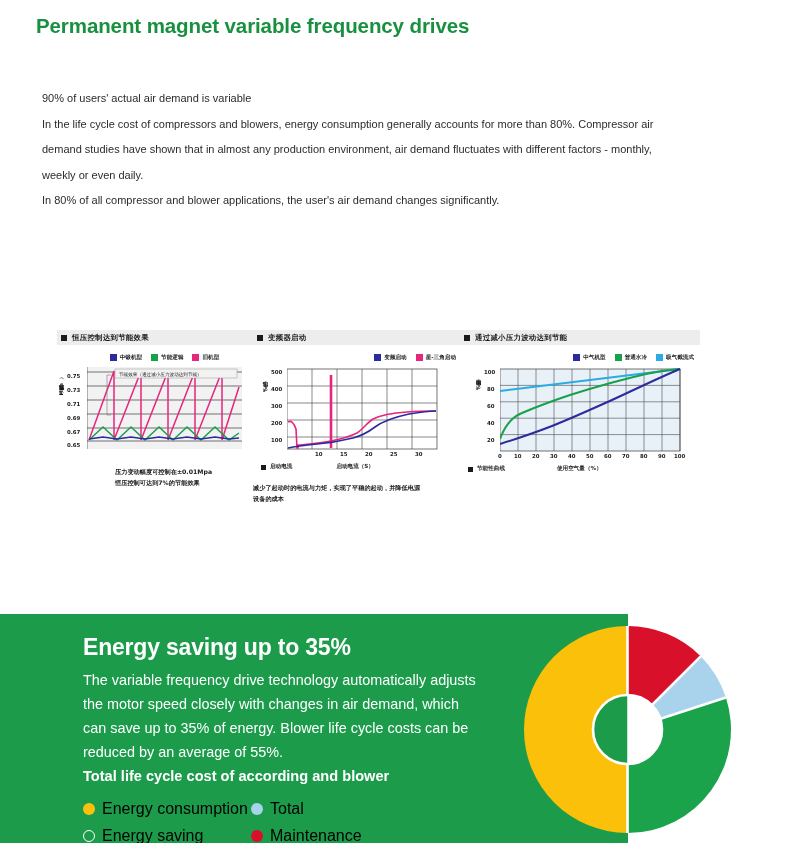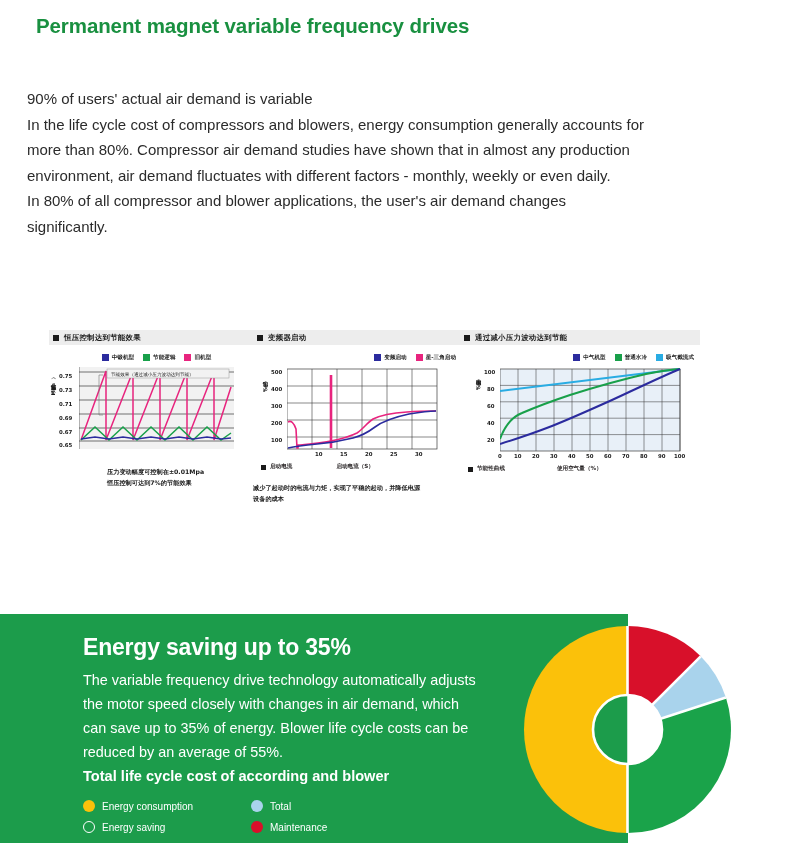--- a/index.html
+++ b/index.html
@@ -16,33 +16,33 @@
   
   .headline{
     position:absolute;left:36px;top:13px;width:600px;
     font-size:20.5px;font-weight:bold;line-height:1.24;
     color:#199040;letter-spacing:-0.1px;
   }
   .headline .l2{display:block;}
 
   
   .body-copy{
-    position:absolute;left:27px;top:86px;width:620px;
-    font-size:15px;line-height:25.5px;color:#2b2b2b;
+    position:absolute;left:42px;top:86px;width:620px;
+    font-size:11px;line-height:25.5px;color:#2b2b2b;
   }
   .body-copy p{margin:0;}
 
   
   .charts{
     position:absolute;left:45px;top:330px;width:700px;height:175px;
   }
   .chart-panel{
     position:absolute;top:0;
   }
-  .chart-panel.p1{left:4px;width:215px;}
+  .chart-panel.p1{left:12px;width:215px;}
   .chart-panel.p2{left:208px;width:215px;}
   .chart-panel.p3{left:415px;width:240px;}
 
   .panel-head{
     background:#ededed;height:15px;display:flex;align-items:center;
     padding-left:4px;gap:5px;
   }
   .panel-head .sq{width:6px;height:6px;background:#1a1a1a;display:inline-block;}
   .panel-head .ttl{font-size:7.4px;font-weight:bold;color:#1a1a1a;
     font-family:"DejaVu Sans",sans-serif;letter-spacing:.3px;}
@@ -90,21 +90,21 @@
   .es-sub{
     position:absolute;left:83px;top:154px;
     font-size:14.6px;font-weight:bold;color:#ffffff;
   }
   .es-legend{
     position:absolute;left:83px;top:186px;width:300px;
     display:grid;grid-template-columns:168px 140px;row-gap:9px;
   }
   .es-legend .item{display:flex;align-items:center;gap:7px;}
   .es-legend .dot{width:12px;height:12px;border-radius:50%;display:inline-block;box-sizing:border-box;}
-  .es-legend .lbl{font-size:10px;color:#ffffff;}
+  .es-legend .lbl{font-size:16px;color:#000000;}
 
   .donut{position:absolute;left:520px;top:622px;}
 </style>
 </head>
 <body>
 
 <div class="page">
 
   <div class="headline">
     <span>Permanent magnet variable frequency drives</span>

